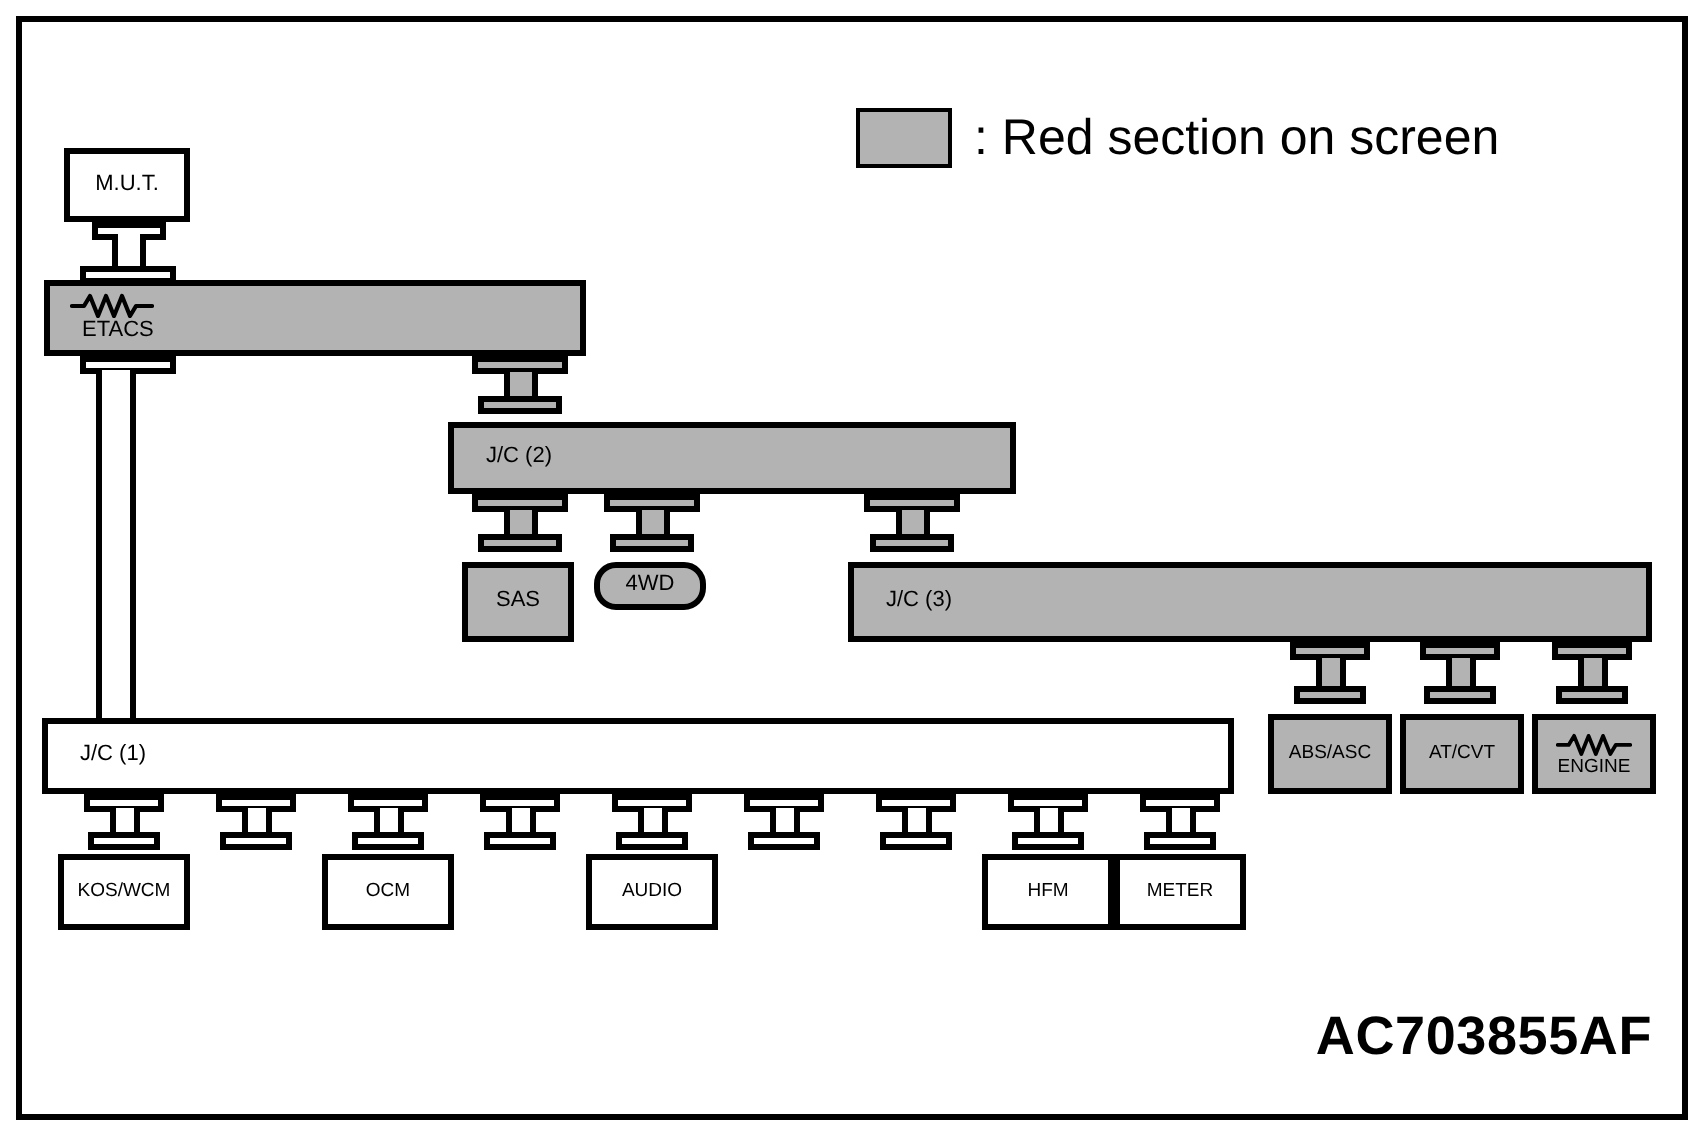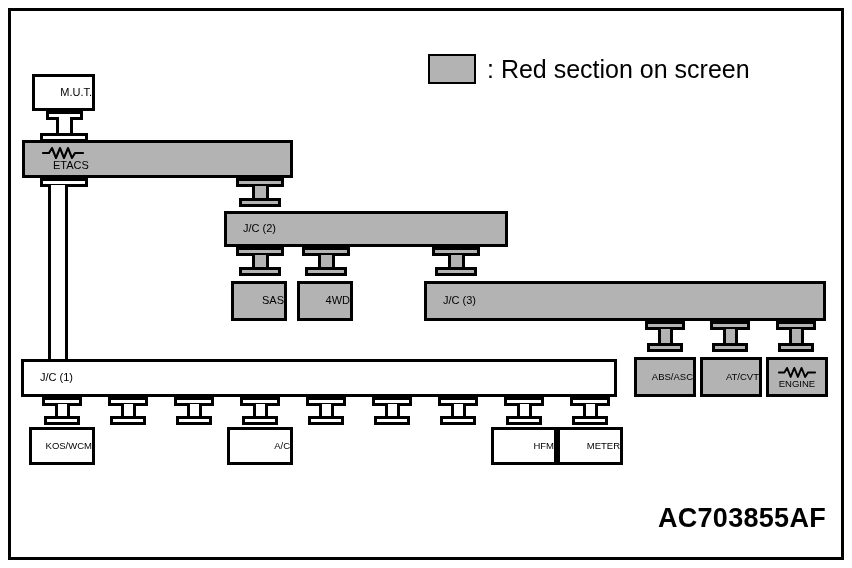--- a/index.html
+++ b/index.html
@@ -42,36 +42,35 @@
   .node .label {
     font-size: 11px;
     color: #000000;
     line-height: 1.05;
     white-space: nowrap;
   }
   
   .node.bar { justify-content: flex-start; }
   .node.bar .label { padding-left: 16px; font-size: 11px; }
   
-  .node.small { justify-content: flex-end; }
+  .node.small { justify-content: center; }
   .node.small .label { font-size: 11px; text-align: center; }
   .node.tiny .label { font-size: 9.5px; }
 
   
   .node.sym {
     flex-direction: column;
     align-items: flex-start;
     justify-content: center;
   }
   .node.sym.center { align-items: center; }
   .sym-wrap {
     display: flex;
     flex-direction: column;
-    align-items: center;
-    padding-left: 12px;
+    align-items: flex-end;
     line-height: 1;
   }
   .node.sym.center .sym-wrap { padding-left: 0; align-items: center; }
   .squiggle { display: block; margin-bottom: 1px; }
 
   
   .conn { position: absolute; }
   .conn .plate {
     position: absolute;
     box-sizing: border-box;
@@ -191,21 +190,21 @@
   <div class="conn gray" style="left:432px; top:247px; width:48px; height:34px;">
     <div class="plate" style="left:0px;  top:0px;  width:48px;"></div>
     <div class="stem" style="left:16px; top:8px;  width:17px; height:14px;"></div>
     <div class="plate" style="left:3px;  top:20px; width:42px;"></div>
   </div>
 
   <div class="node small gray" style="left:231px; top:281px; width:56px; height:40px;">
     <span class="label">SAS</span>
   </div>
 
-  <div class="node small gray" style="left:297px; top:281px; width:56px; height:40px;">
+  <div class="node small gray" style="left:297px; top:281px; width:56px; height:24px;border-radius:11px;">
     <span class="label">4WD</span>
   </div>
 
   <div class="node bar gray" style="left:424px; top:281px; width:402px; height:40px;">
     <span class="label">J/C (3)</span>
   </div>
 
   <div class="conn gray" style="left:645px; top:321px; width:40px; height:36px;">
     <div class="plate" style="left:0px;  top:0px;  width:40px;"></div>
     <div class="stem" style="left:13px; top:8px;  width:15px; height:16px;"></div>
@@ -262,34 +261,37 @@
     <div class="plate" style="left:0px;  top:0px;  width:40px;"></div>
     <div class="stem" style="left:13px; top:7px;  width:15px; height:14px;"></div>
     <div class="plate" style="left:2px;  top:19px; width:36px;"></div>
   </div>
 
   <div class="conn" style="left:174px; top:397px; width:40px; height:32px;">
     <div class="plate" style="left:0px;  top:0px;  width:40px;"></div>
     <div class="stem" style="left:13px; top:7px;  width:15px; height:14px;"></div>
     <div class="plate" style="left:2px;  top:19px; width:36px;"></div>
   </div>
+  <div class="node small tiny" style="left:161px; top:427px; width:66px; height:38px;">
+    <span class="label">OCM</span>
+  </div>
 
   <div class="conn" style="left:240px; top:397px; width:40px; height:32px;">
     <div class="plate" style="left:0px;  top:0px;  width:40px;"></div>
     <div class="stem" style="left:13px; top:7px;  width:15px; height:14px;"></div>
     <div class="plate" style="left:2px;  top:19px; width:36px;"></div>
   </div>
-  <div class="node small tiny" style="left:227px; top:427px; width:66px; height:38px;">
-    <span class="label">A/C</span>
-  </div>
 
   <div class="conn" style="left:306px; top:397px; width:40px; height:32px;">
     <div class="plate" style="left:0px;  top:0px;  width:40px;"></div>
     <div class="stem" style="left:13px; top:7px;  width:15px; height:14px;"></div>
     <div class="plate" style="left:2px;  top:19px; width:36px;"></div>
+  </div>
+  <div class="node small tiny" style="left:293px; top:427px; width:66px; height:38px;">
+    <span class="label">AUDIO</span>
   </div>
 
   <div class="conn" style="left:372px; top:397px; width:40px; height:32px;">
     <div class="plate" style="left:0px;  top:0px;  width:40px;"></div>
     <div class="stem" style="left:13px; top:7px;  width:15px; height:14px;"></div>
     <div class="plate" style="left:2px;  top:19px; width:36px;"></div>
   </div>
 
   <div class="conn" style="left:438px; top:397px; width:40px; height:32px;">
     <div class="plate" style="left:0px;  top:0px;  width:40px;"></div>

